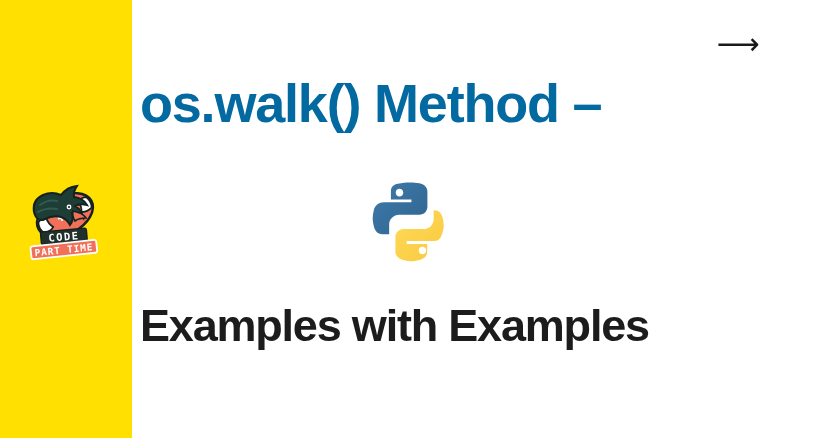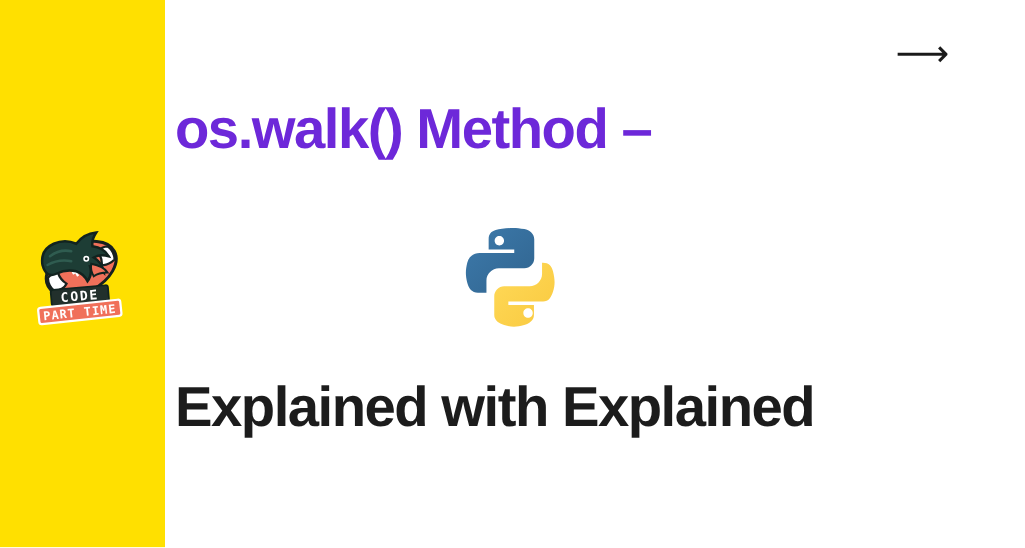--- a/index.html
+++ b/index.html
@@ -59,24 +59,24 @@
   
   .headline {
     position: absolute;
     left: 140px;
     top: 68px;
     width: 660px;
   }
   .headline-line {
     font-family: "Liberation Sans", sans-serif;
     font-weight: bold;
-    font-size: 45px;
+    font-size: 54px;
     line-height: 70px;
     letter-spacing: -1.2px;
-    color: #6d28d9;
+    color: #0369a1;
     white-space: nowrap;
     -webkit-font-smoothing: antialiased;
   }
 
   
   .python-logo {
     position: absolute;
     left: 367px;
     top: 176px;
     width: 88px;
@@ -217,15 +217,15 @@
                C92.9 46.1 90.1 42.7 84.2 42.7
                H83.3 z
                M69.3 88.3
                c2.6 0 4.7 2.1 4.7 4.7
                c0 2.7-2.1 4.8-4.7 4.8
                c-2.6 0-4.7-2.1-4.7-4.8
                C64.6 90.4 66.7 88.3 69.3 88.3 z" fill="url(#pyYellow)"></path>
     </svg>
   </div>
 
-  <div class="subtitle">Explained with Explained</div>
+  <div class="subtitle">Examples with Examples</div>
 
 </div>
 
 </body></html>

